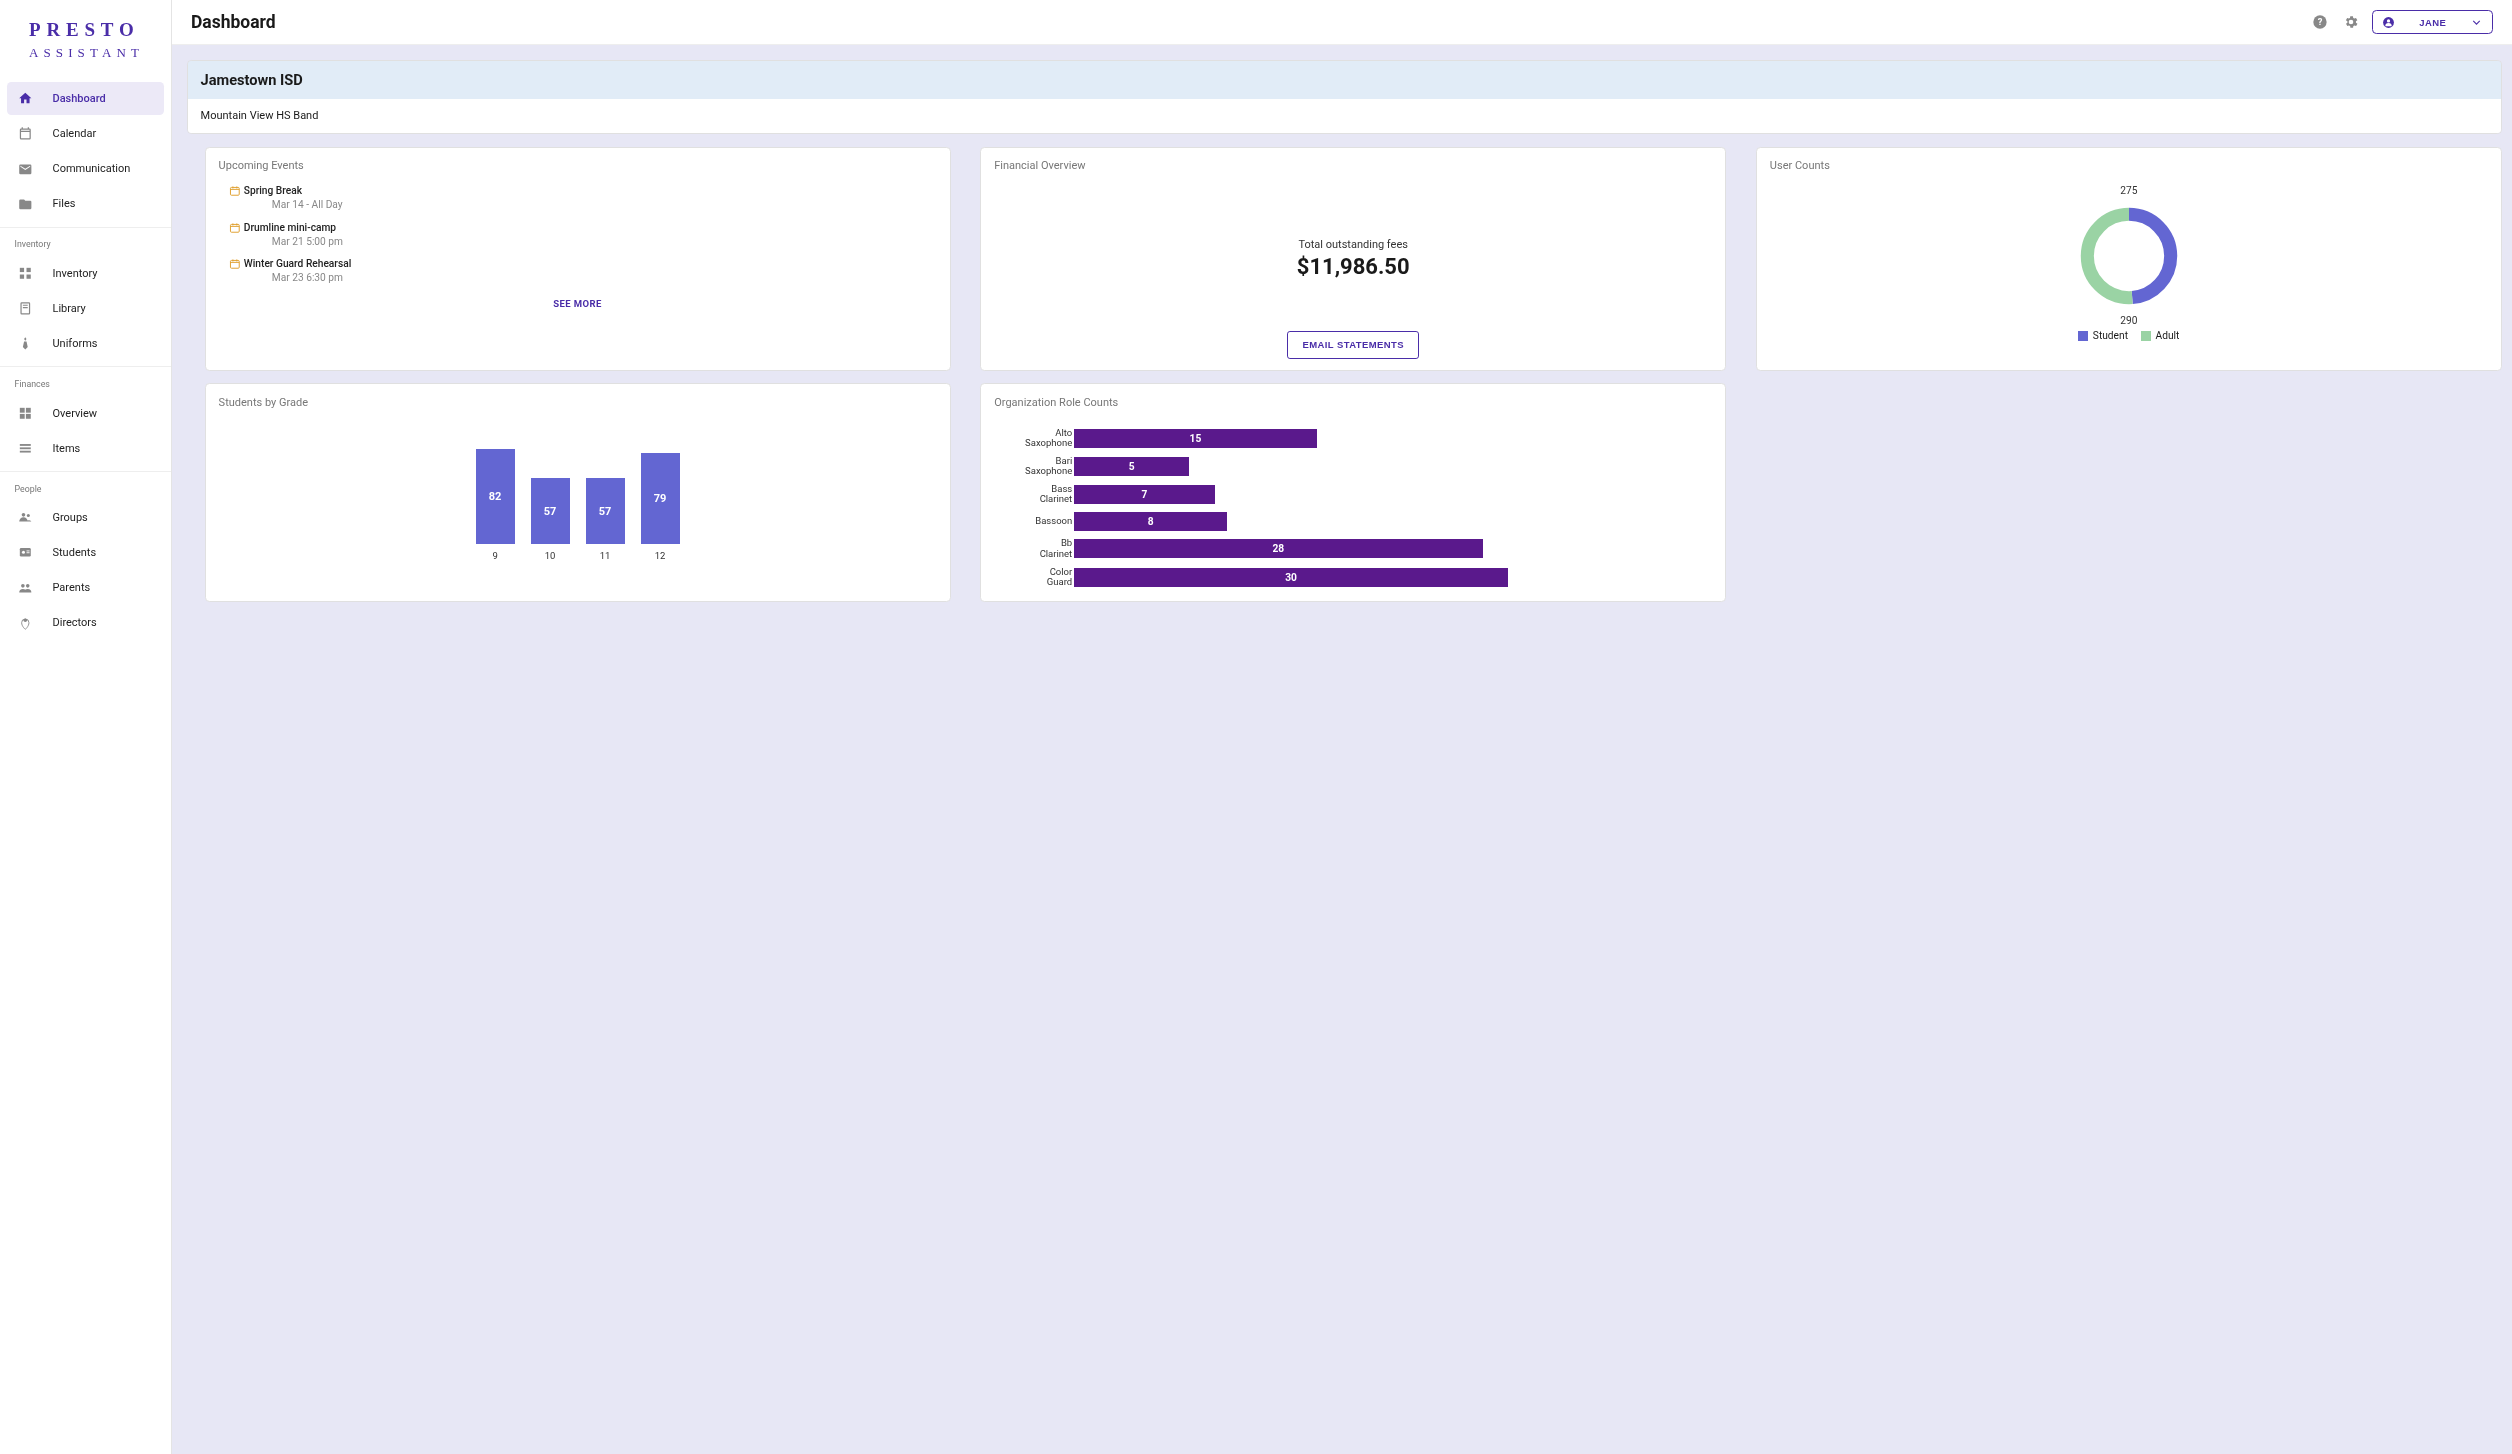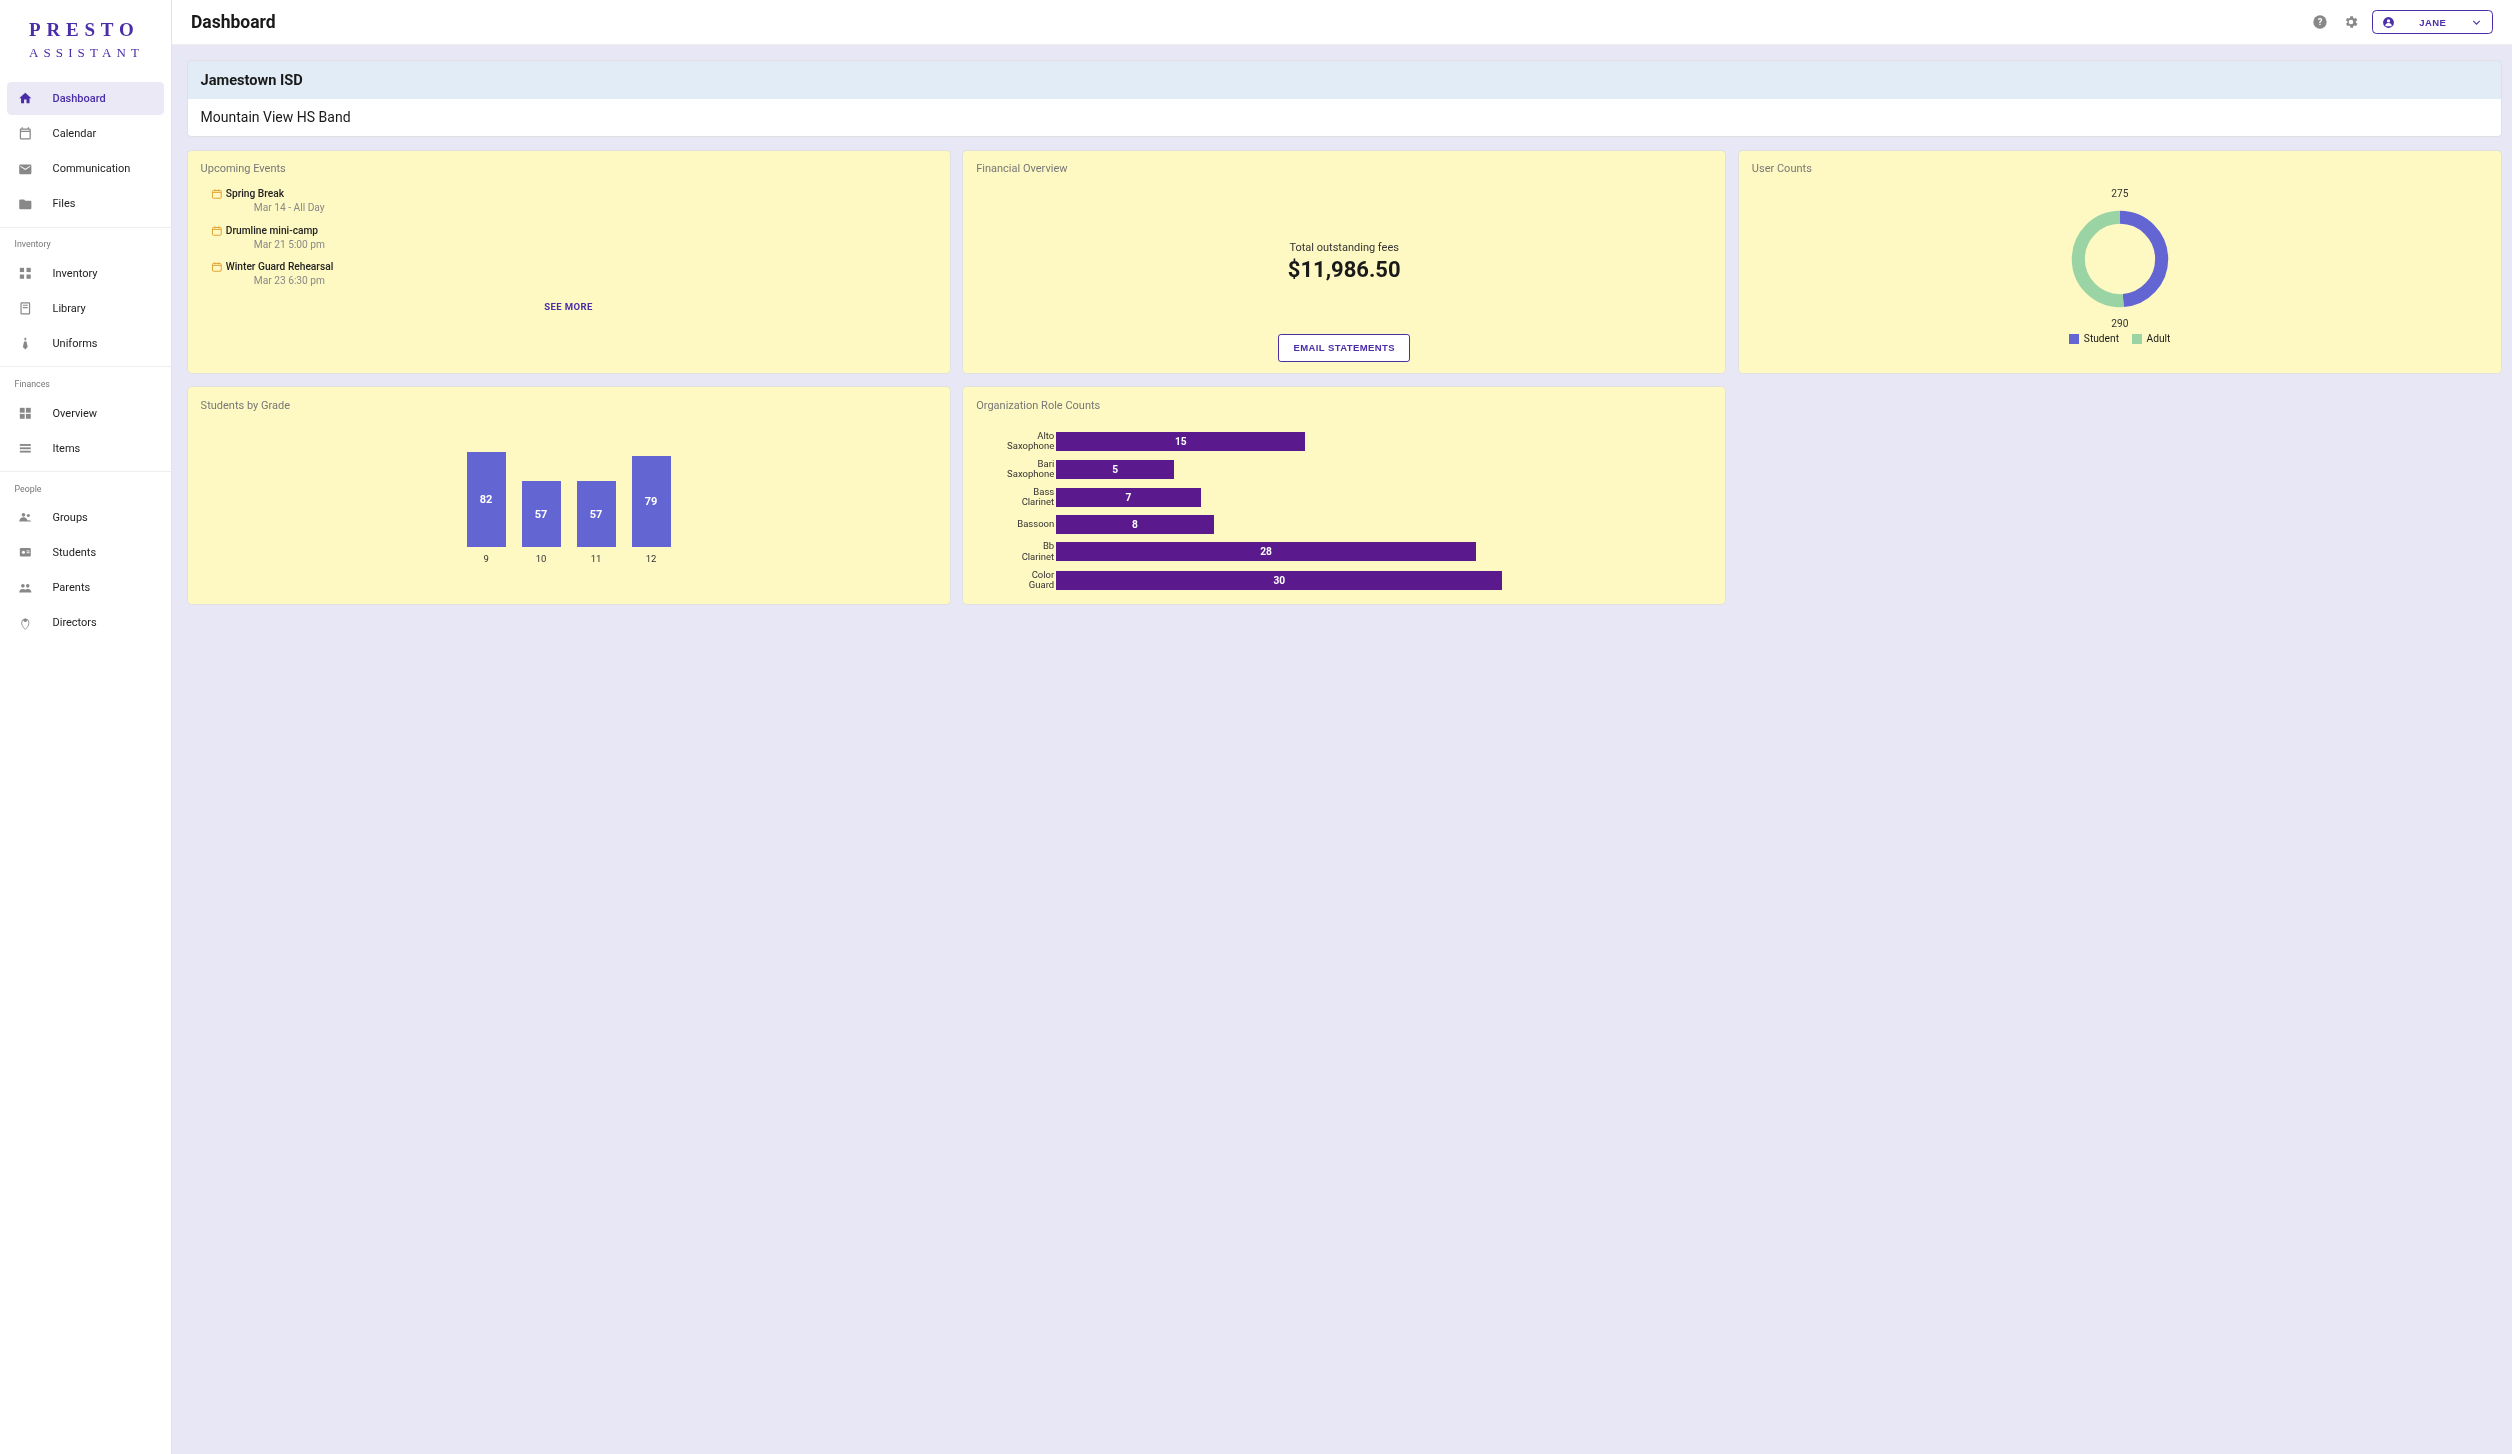--- a/index.html
+++ b/index.html
@@ -110,35 +110,36 @@
 }
 .org-header {
   background: #e1ecf7;
   padding: 10.2px 13px;
   font-size: 14.6px;
   font-weight: 700;
 }
 .org-sub {
   background: #fff;
   padding: 10.2px 13px;
-  font-size: 14px;
+  font-size: 11px;
 }
 
 .cards-grid {
   display: grid;
   grid-template-columns: repeat(3, 1fr);
   gap: 11.7px;
 }
 .card {
-  background: #fef9c3;
+  background: #ffffff;
   border: 0.7px solid #e0e0e0;
   border-radius: 4.4px;
   padding: 11.7px 13px;
   min-height: 219px;
   position: relative;
+  margin-left: 18px;
 }
 .card-title { font-size: 11px; color: #777; margin-bottom: 13px; }
 
 
 .event-row { display: flex; gap: 2px; margin: 11.7px 0; padding-left: 10.2px; justify-content: center; }
 .event-ico { color: #e0a030; width: 13px; }
 .event-ico svg { width: 11.7px; height: 11.7px; }
 .event-info { flex: 1; }
 .event-title { font-size: 10.2px; font-weight: 500; color: #222; }
 .event-date { font-size: 10.2px; color: #888; margin-top: 2.9px; padding-left: 28px; }

